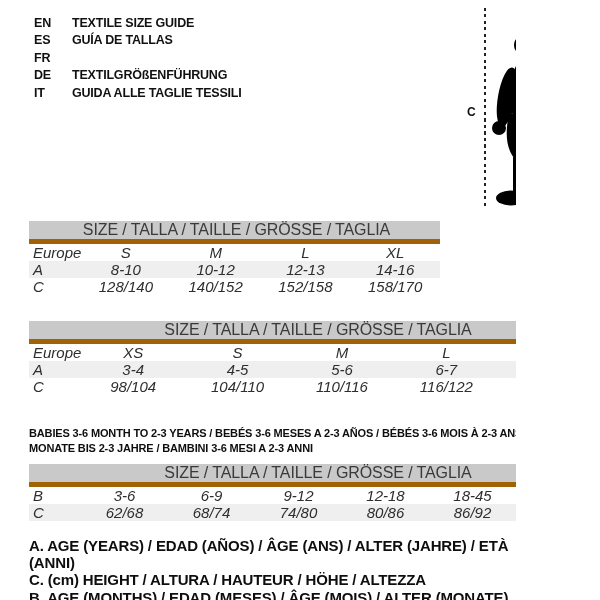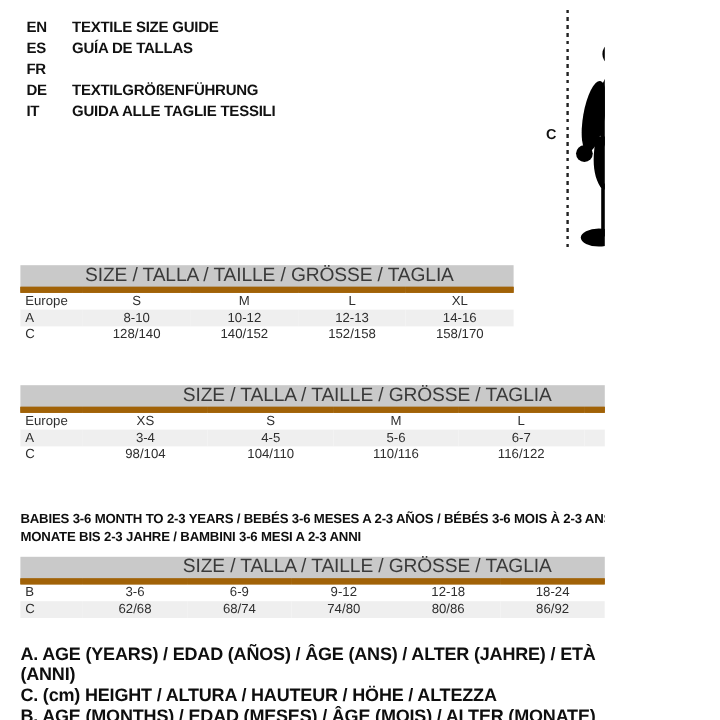--- a/index.html
+++ b/index.html
@@ -1,17 +1,17 @@
 <!DOCTYPE html>
 <html><head>
 <meta charset="utf-8">
 <style>
   html,body{margin:0;padding:0;background:#fff;}
   .canvas{position:relative;width:504px;height:600px;background:#ffffff;overflow:hidden;
-          font-family:"Liberation Sans",sans-serif;color:#1c1c1c;}
+          font-family:"Liberation Sans",sans-serif;color:#1c1c1c;margin-left:12px;}
 
   
   .langs{position:absolute;left:22px;top:15px;}
   .lang-row{display:flex;line-height:17.4px;font-weight:bold;font-size:12.5px;letter-spacing:-0.2px;color:#111;}
   .lang-code{width:38px;flex:0 0 38px;}
 
   
   .figure-svg{position:absolute;left:470px;top:2px;width:105px;height:212px;}
   .dash-line{position:absolute;left:472px;top:8px;width:2px;height:198px;
              background:repeating-linear-gradient(to bottom,#222 0 3px,transparent 3px 6.5px);}
@@ -24,21 +24,21 @@
   .sec3{top:426px;width:574px;}
   .tbl-title{font-weight:bold;font-size:11px;letter-spacing:-0.15px;line-height:15px;color:#0e0e0e;}
   .sec1 .tbl-title{margin-bottom:10px;}
   .sec2 .tbl-title{margin-bottom:12px;}
   .sec3 .tbl-title{margin-bottom:8px;}
 
   table.size-table{border-collapse:collapse;table-layout:fixed;font-size:11px;color:#2e2e2e;width:100%;}
   col.label-col{width:52px;}
   th.size-bar{background:#c9c9c9;border-bottom:5px solid #a16207;font-weight:normal;text-align:center;
               padding:0 0 0 4px;height:14px;font-size:16px;color:#3a3a3a;letter-spacing:-0.1px;}
-  td{text-align:center;height:14px;padding:0;font-size:11px;}
+  td{text-align:center;height:14px;padding:0;font-size:15px;font-style:italic;}
   td.lbl{text-align:left;padding-left:4px;}
   tr.shaded{background:#efefef;}
 
   
   .footnotes{position:absolute;left:17px;top:537px;}
   .footnote{font-weight:bold;font-size:15px;letter-spacing:-0.15px;line-height:17.2px;color:#0e0e0e;}
 </style>
 </head>
 <body>
 
@@ -188,21 +188,21 @@
             <th class="size-bar" colspan="7">SIZE / TALLA / TAILLE / GRÖSSE / TAGLIA</th>
           </tr>
       </thead>
       <tbody>
         <tr>
           <td class="lbl">B</td>
           <td>3-6</td>
           <td>6-9</td>
           <td>9-12</td>
           <td>12-18</td>
-          <td>18-24</td>
+          <td>18-45</td>
           <td>24-36</td>
         </tr>
         <tr class="shaded">
           <td class="lbl">C</td>
           <td>62/68</td>
           <td>68/74</td>
           <td>74/80</td>
           <td>80/86</td>
           <td>86/92</td>
           <td>92/98</td>

